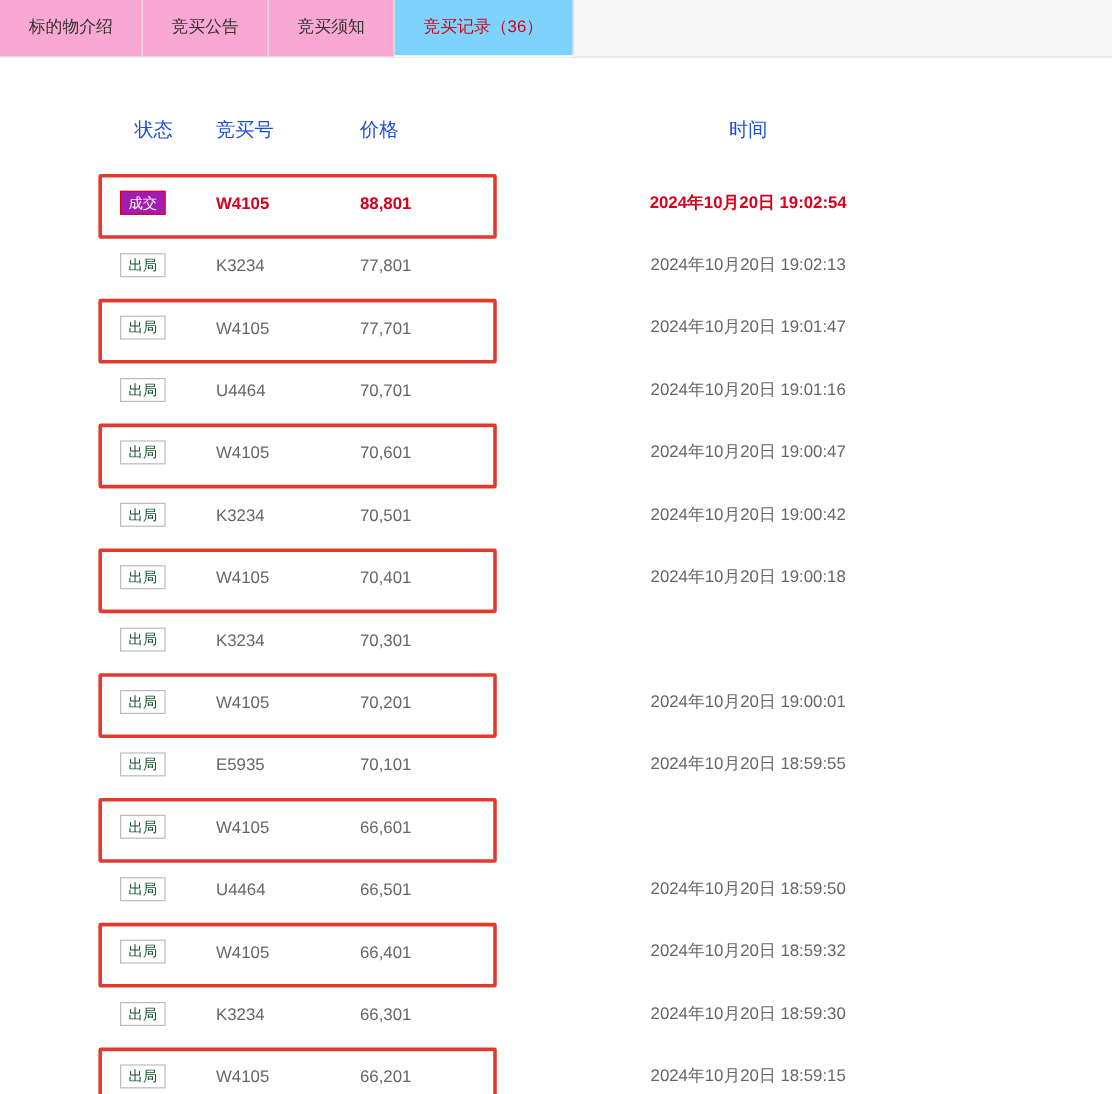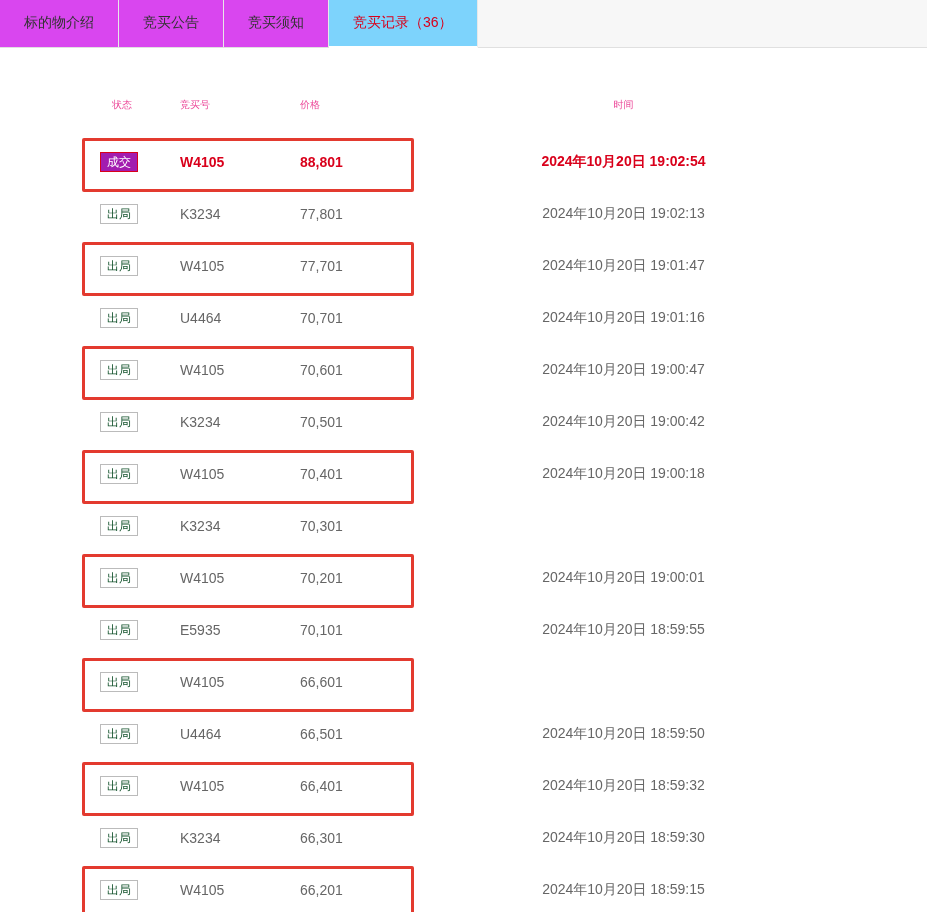--- a/index.html
+++ b/index.html
@@ -12,36 +12,36 @@
       display: flex;
       border-bottom: 1px solid #e0e0e0;
       background: #f7f7f7;
     }
     .tab {
       padding: 14px 24px;
       font-size: 14px;
       color: #333;
       cursor: pointer;
       border-right: 1px solid #e8e8e8;
-      background: #d946ef;
+      background: #f9a8d4;
     }
     .tab.active {
       background: #7dd3fc;
       color: #d9001b;
       border-bottom: 2px solid #fff;
       margin-bottom: -1px;
     }
     .content {
       padding: 40px 90px 20px 90px;
     }
     .header-row {
       display: flex;
       padding: 10px 0 24px 0;
-      font-size: 10px;
-      color: #ec4899;
+      font-size: 16px;
+      color: #1d4ed8;
       font-weight: 500;
     }
     .row {
       display: flex;
       align-items: center;
       height: 52px;
       font-size: 14px;
       color: #666;
       position: relative;
     }

